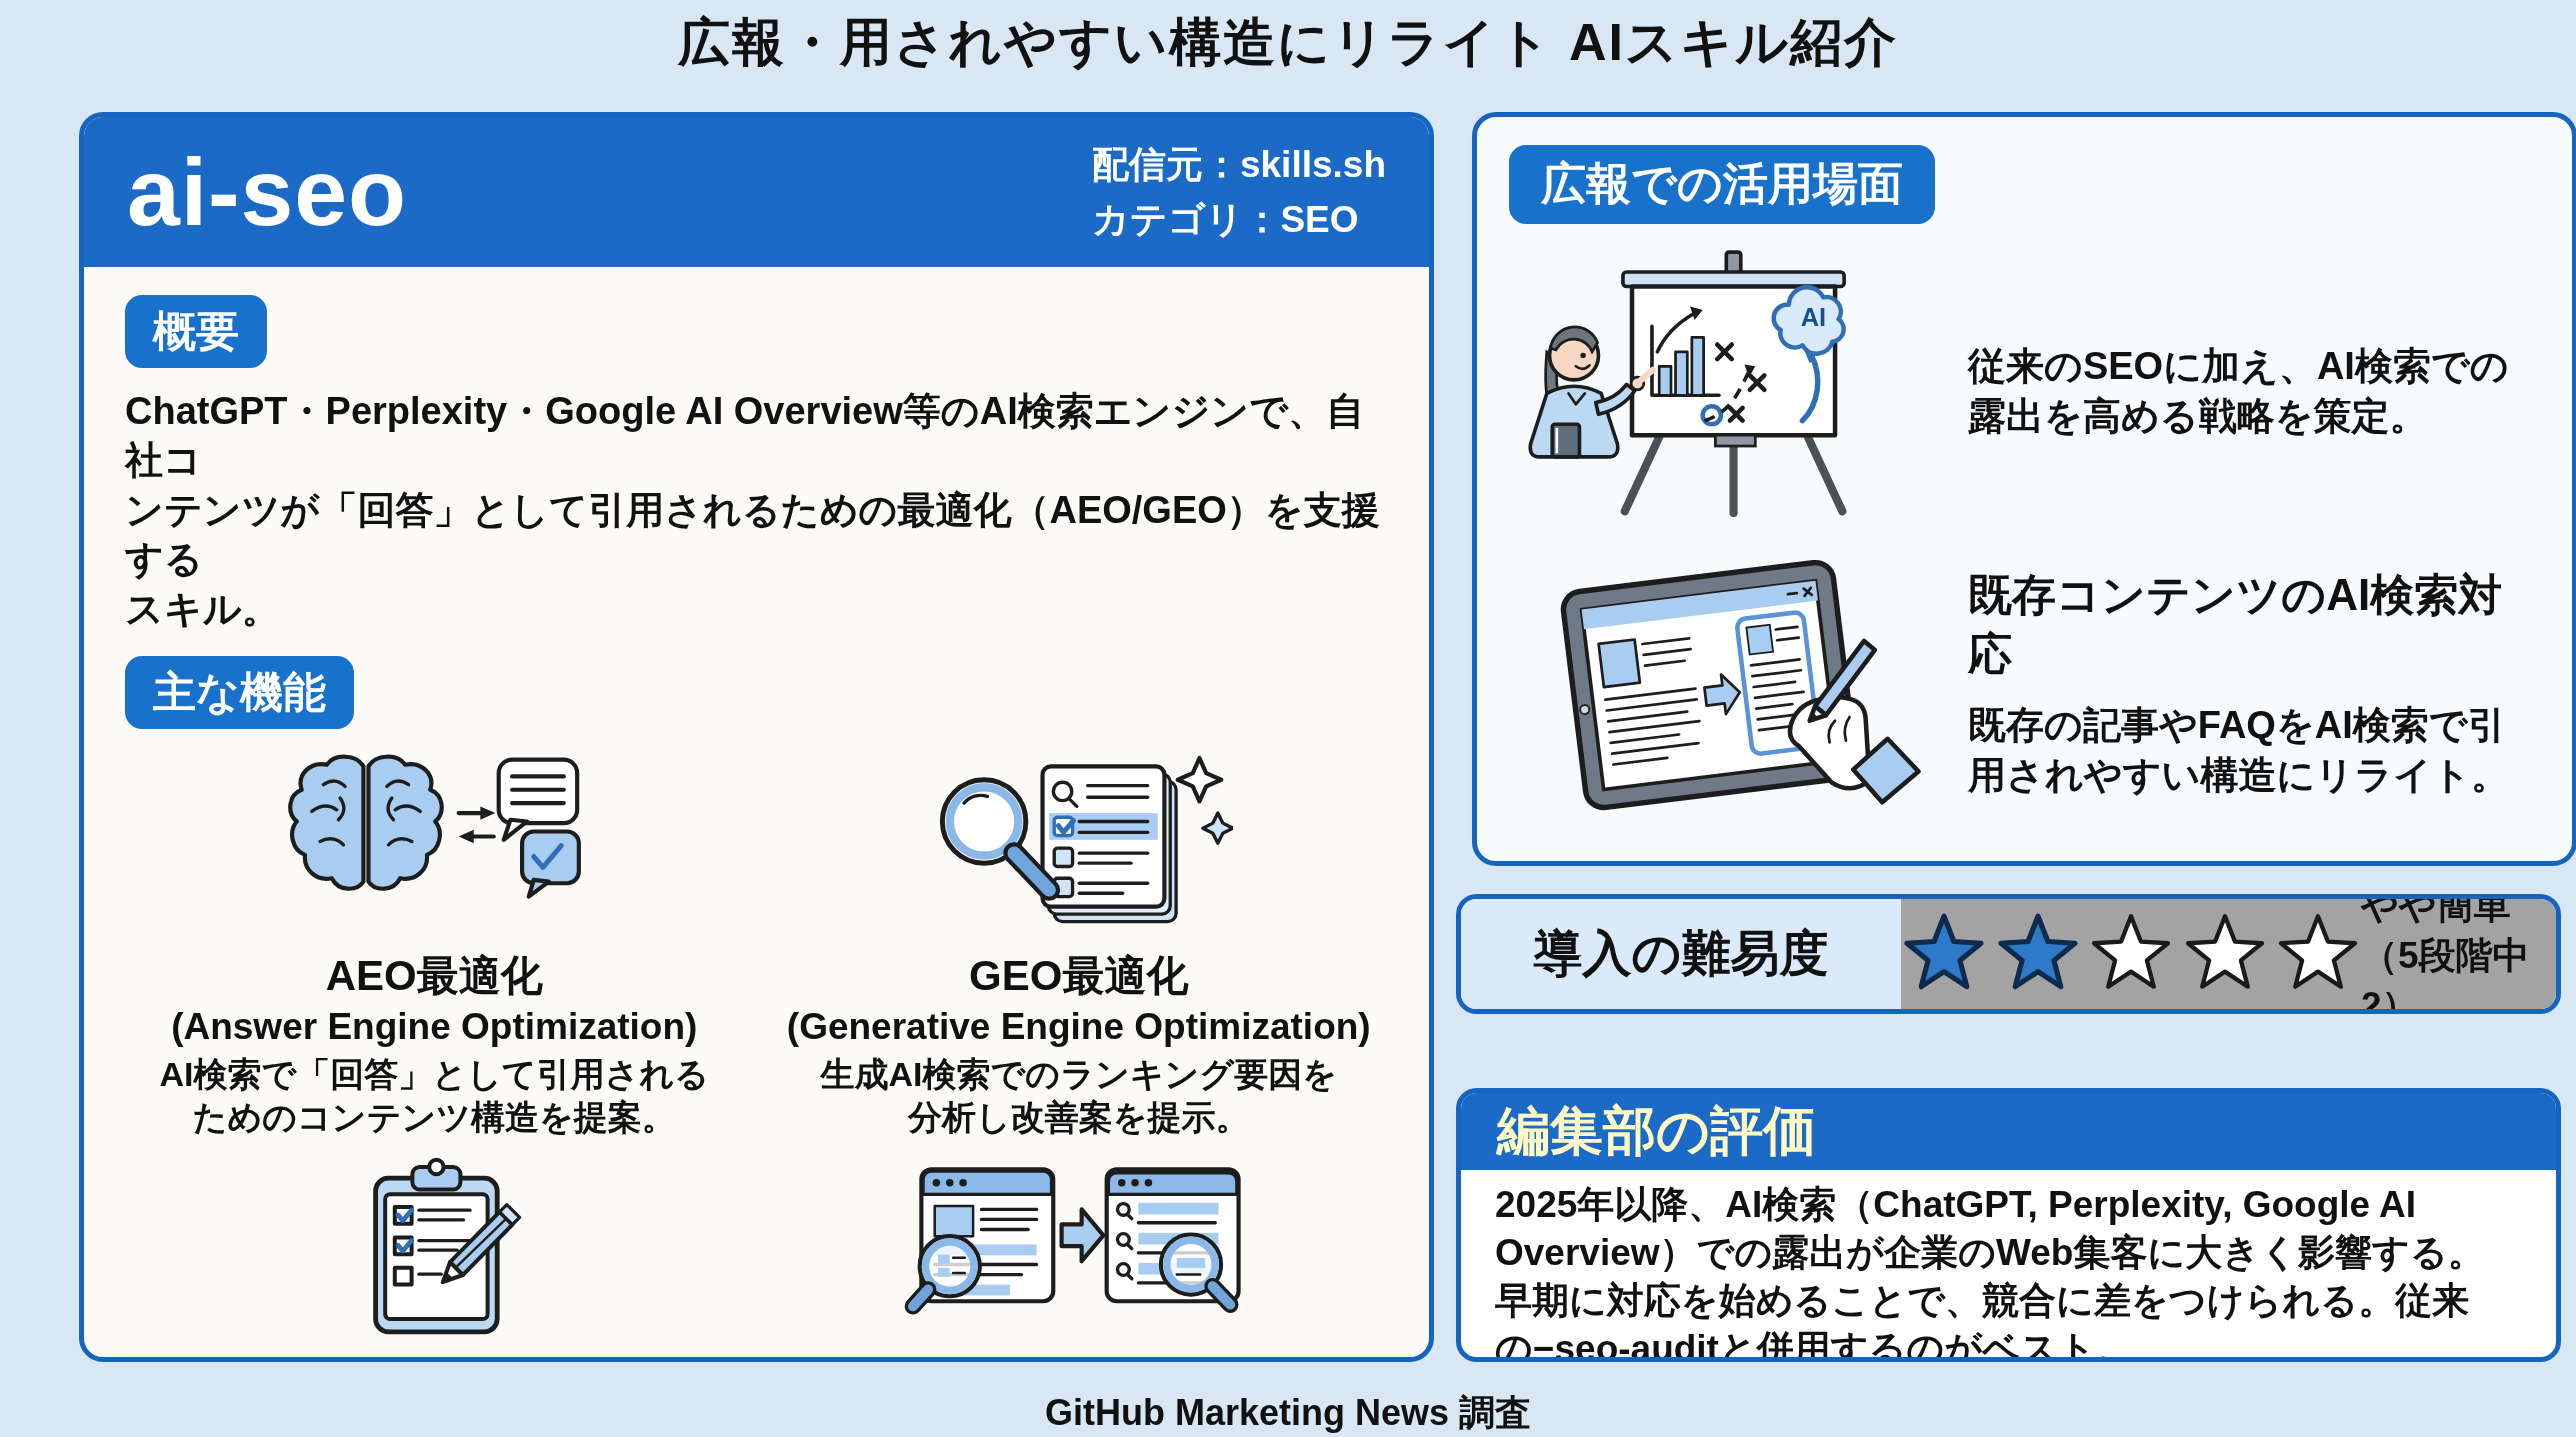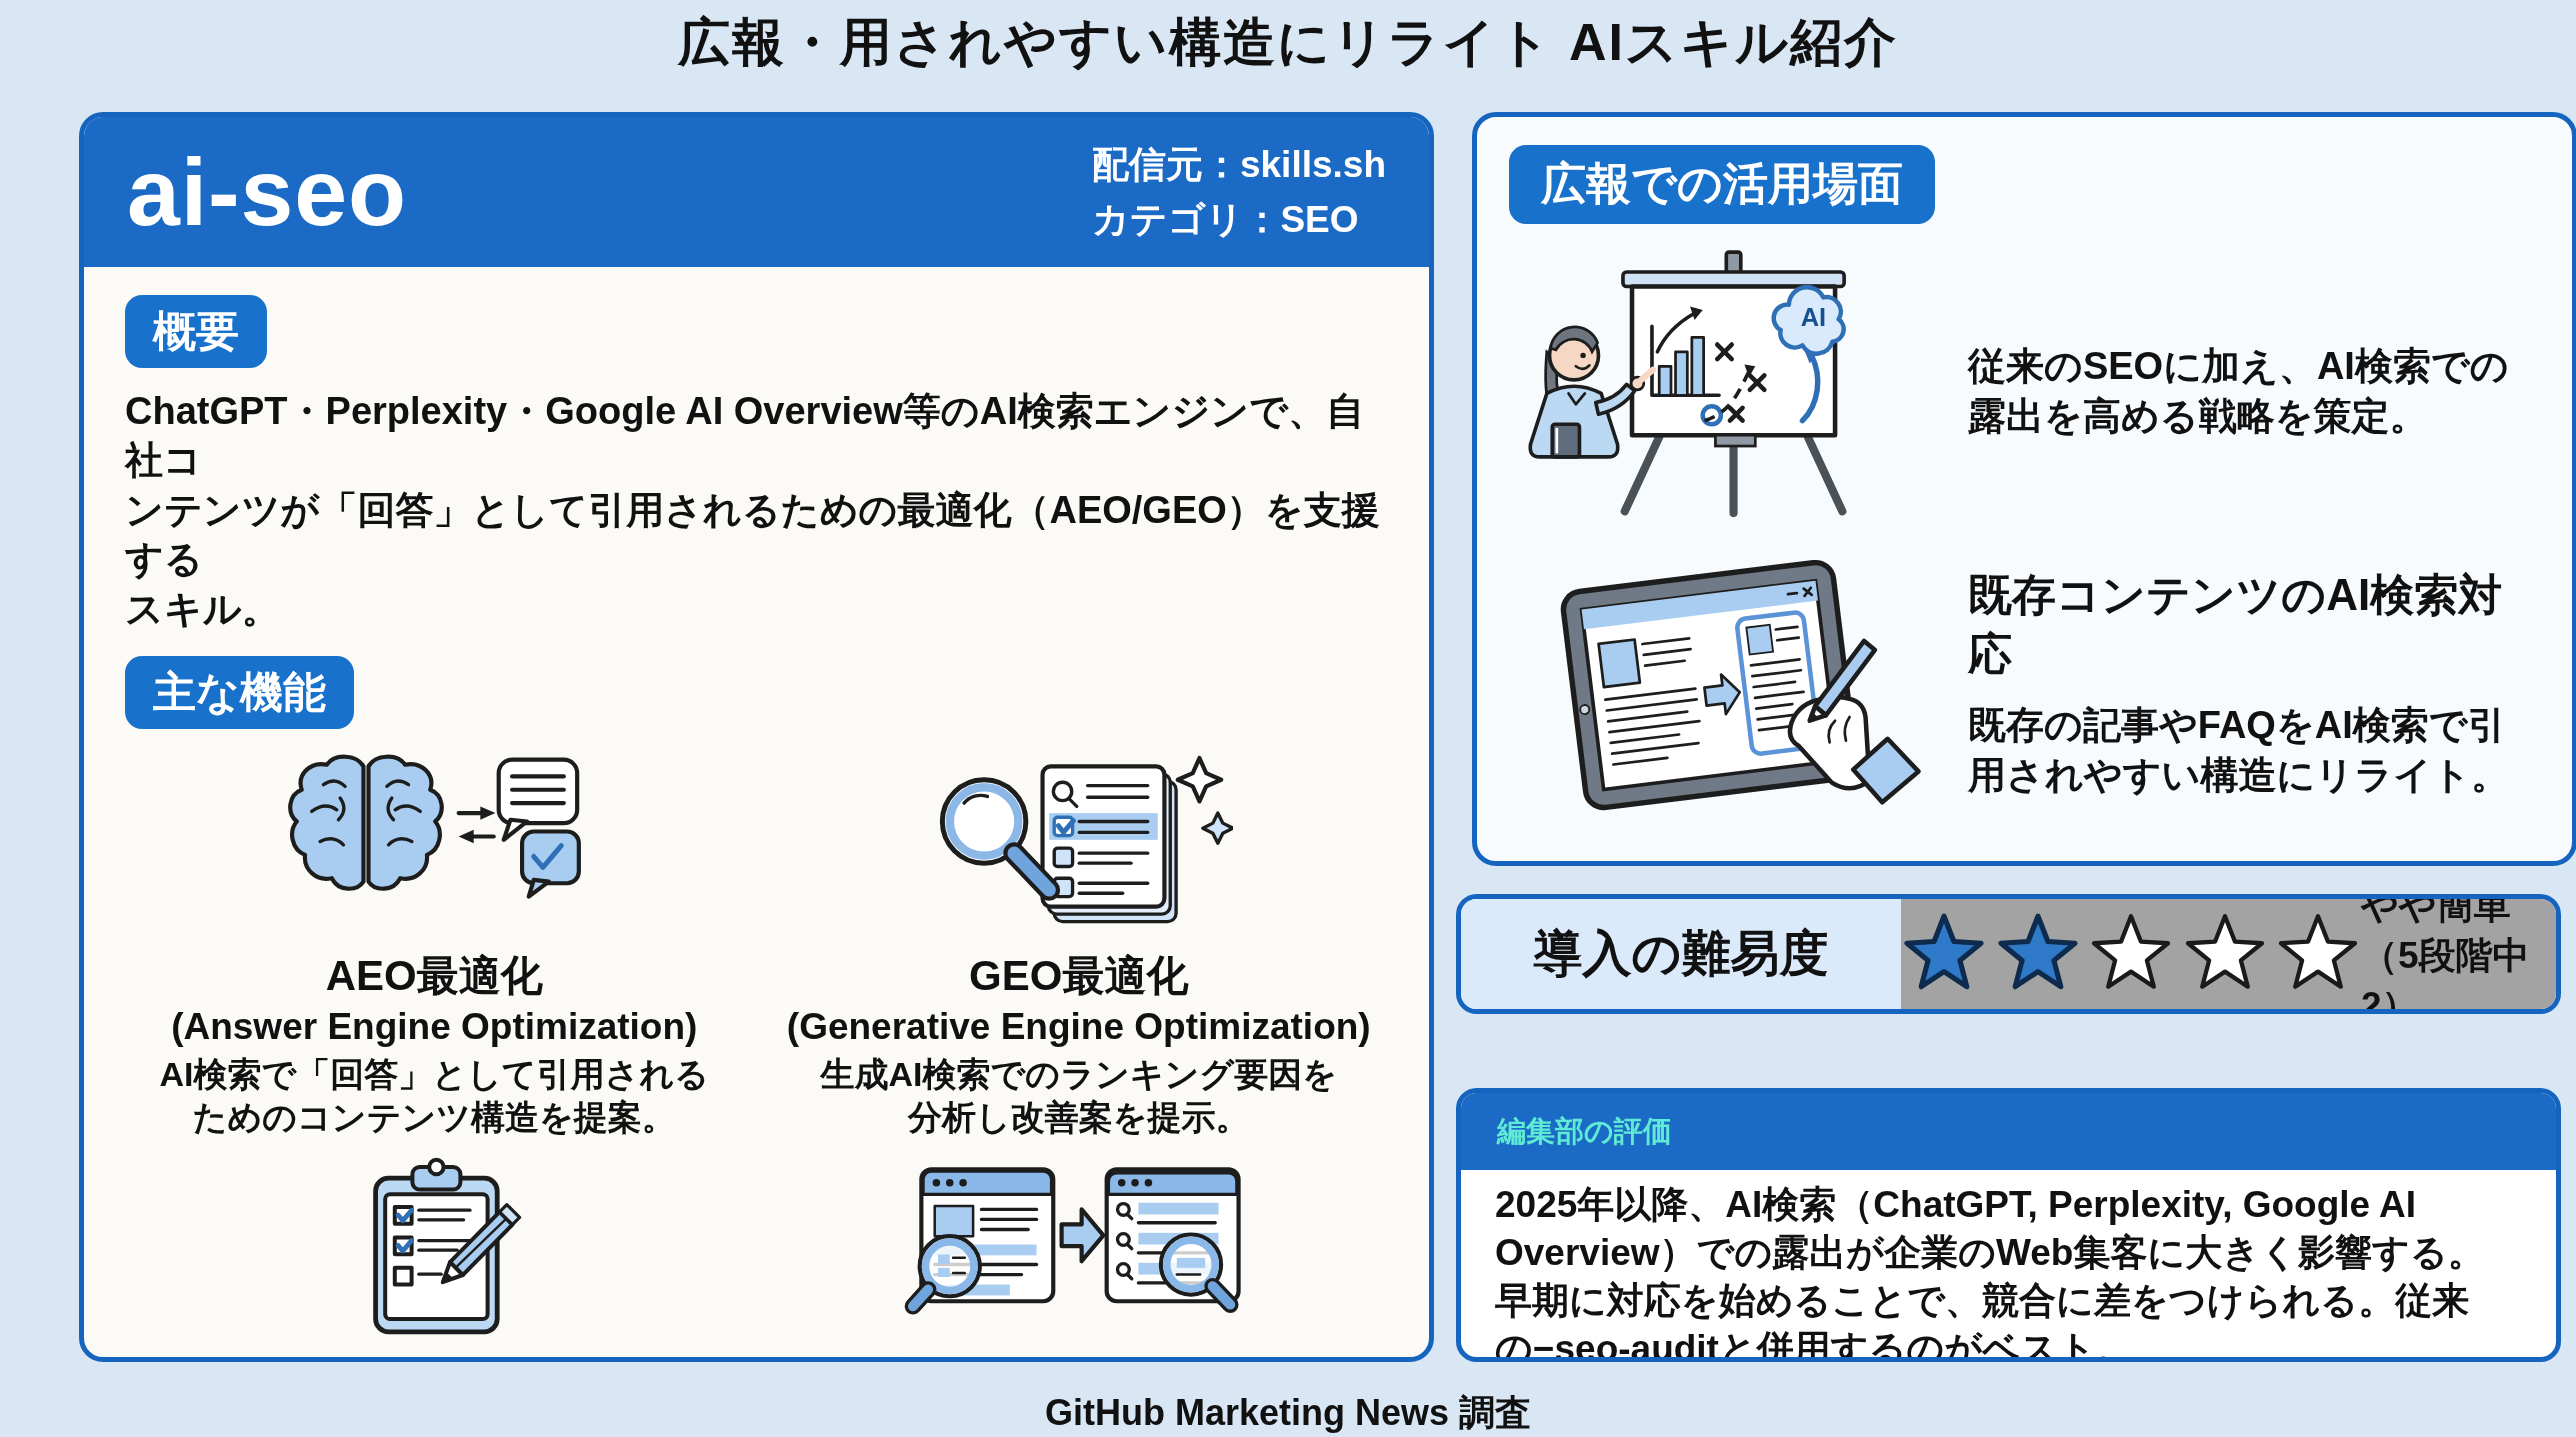--- a/index.html
+++ b/index.html
@@ -33,21 +33,21 @@
   .usecase-desc{font-size:38px;line-height:1.3;margin-top:17px;}
   .difficulty-panel{left:1456px;top:894px;width:1105px;height:120px;display:flex;border-radius:20.6px;}
   .difficulty-label{width:440px;background:var(--difficulty-label-bg,#dbeafa);display:flex;align-items:center;justify-content:center;font-size:49px;}
   .difficulty-rating{flex:1;background:#a3a3a3;display:flex;align-items:center;justify-content:center;}
   .stars{display:flex;gap:7.5px;height:86px;}
   .stars svg{width:86px;height:86px;}
   .stars svg path{fill:#fff;stroke:#1a1a1a;stroke-width:5;stroke-linejoin:round;}
   .stars svg.filled path{fill:var(--star-filled,#2e7ac8);stroke:#0e2b4e;stroke-width:6;}
   .difficulty-caption{font-size:37px;margin-top:3.7px;}
   .editorial-panel{left:1456px;top:1088px;width:1105px;height:274px;border-radius:20.6px;}
-  .editorial-header{height:77px;background:var(--header-blue,#1b6ac6);color:#5eead4;font-size:29px;display:flex;align-items:center;padding-left:36px;}
+  .editorial-header{height:77px;background:var(--header-blue,#1b6ac6);color:#fef9c3;font-size:53px;display:flex;align-items:center;padding-left:36px;}
   .editorial-body{padding:11.2px 34px;font-size:37px;line-height:1.3;}
   .page-footer{position:absolute;top:1389px;left:0;width:100%;text-align:center;font-size:36px;font-weight:600;}
   
   .s3{stroke:#1d1d1d;stroke-width:3;fill:none;stroke-linecap:round;stroke-linejoin:round}
   .s4{stroke:#1d1d1d;stroke-width:4;fill:none;stroke-linecap:round;stroke-linejoin:round}
   .s5{stroke:#1d1d1d;stroke-width:5;fill:none;stroke-linecap:round;stroke-linejoin:round}
   .fw{fill:#fff;stroke:#1d1d1d;stroke-width:5;stroke-linejoin:round}
   .fb{fill:#a9cdf0;stroke:#1d1d1d;stroke-width:5;stroke-linejoin:round}
   .fb3{fill:#a9cdf0;stroke:#1d1d1d;stroke-width:3;stroke-linejoin:round}
   .fl{fill:#cfe4f8;stroke:#1d1d1d;stroke-width:4;stroke-linejoin:round}

